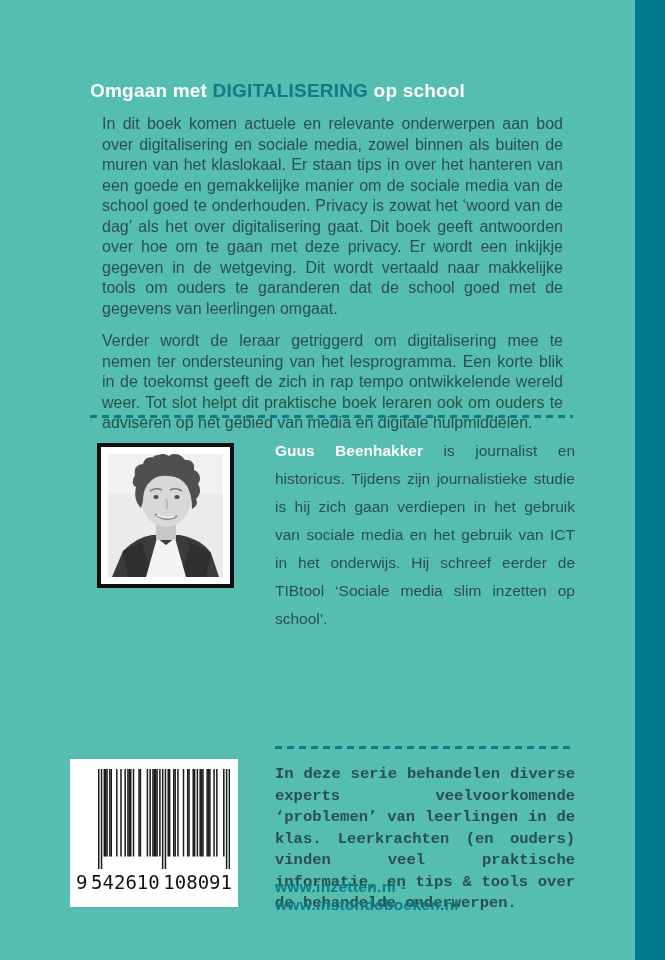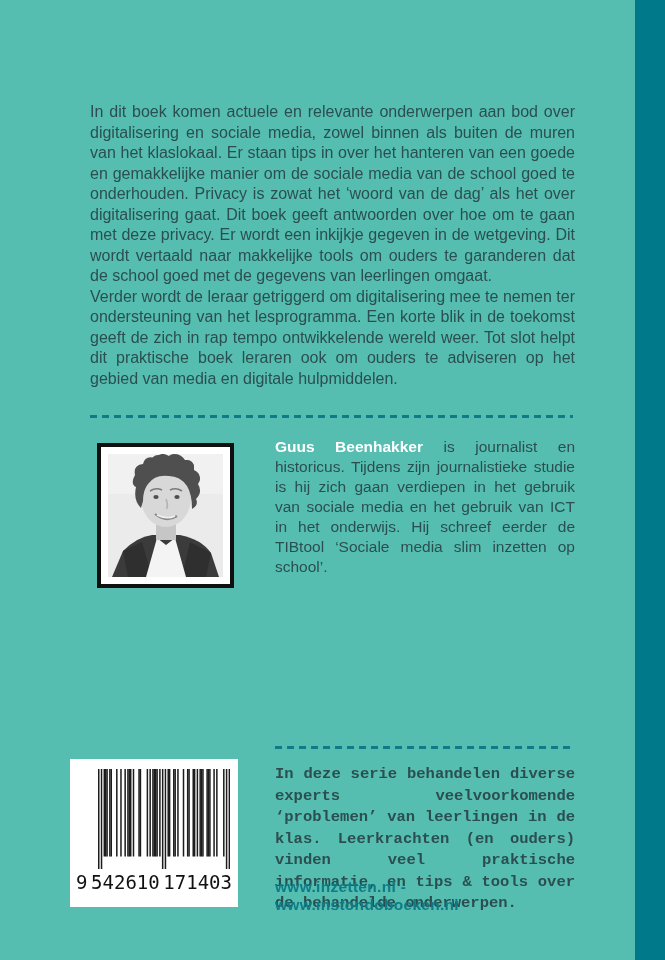--- a/index.html
+++ b/index.html
@@ -19,35 +19,35 @@
     font-size:19px;font-weight:bold;color:#ffffff;
     letter-spacing:.2px;
   }
   .heading .hl{color:var(--accent,#0e7b86);}
   .description{
     position:absolute;left:90px;top:102px;width:485px;
     color:var(--text,#2b4f50);
     font-size:16px;line-height:20.5px;
     text-align:justify;
   }
-  .description p{margin:0;}
+  .description p{margin:12px;}
   .dashed{
     position:absolute;height:3px;
     background:repeating-linear-gradient(90deg,var(--accent,#0e7b86) 0 7px,transparent 7px 12px);
   }
   .sep-top{left:90px;top:415px;width:483px;}
   .sep-bottom{left:275px;top:746px;width:297px;}
   .photo{
     position:absolute;left:97px;top:443px;width:137px;height:145px;
     box-sizing:border-box;border:4px solid #101010;background:#ffffff;padding:7px;
   }
   .photo svg{display:block;width:100%;height:100%;}
   .bio{
     position:absolute;left:275px;top:437px;width:300px;
-    color:var(--text,#2b4f50);font-size:15.5px;line-height:20px;
+    color:var(--text,#2b4f50);font-size:15.5px;line-height:28px;
     text-align:justify;
   }
   .bio strong{color:#ffffff;font-weight:bold;}
   .barcode{
     position:absolute;left:70px;top:759px;width:168px;height:148px;
     background:#ffffff;box-sizing:border-box;
     padding:10px 4px 6px 4px;
   }
   .barcode-bars{display:block;width:132px;height:100px;margin-left:24px;fill:#1c1c1c;}
   .barcode-digits{
@@ -67,20 +67,25 @@
     letter-spacing:.3px;
   }
 </style>
 </head>
 <body>
 
 <div class="page">
 
   <div class="spine"></div>
 
+  <div class="heading">
+    <span>Omgaan met</span>
+    <span class="hl">DIGITALISERING</span>
+    <span>op school</span>
+  </div>
 
   <div class="description">
     <p>In dit boek komen actuele en relevante onderwerpen aan bod over digitalisering en sociale media, zowel binnen als buiten de muren van het klaslokaal. Er staan tips in over het hanteren van een goede en gemakkelijke manier om de sociale media van de school goed te onderhouden. Privacy is zowat het ‘woord van de dag’ als het over digitalisering gaat. Dit boek geeft antwoorden over hoe om te gaan met deze privacy. Er wordt een inkijkje gegeven in de wetgeving. Dit wordt vertaald naar makkelijke tools om ouders te garanderen dat de school goed met de gegevens van leerlingen omgaat.</p>
     <p>Verder wordt de leraar getriggerd om digitalisering mee te nemen ter ondersteuning van het lesprogramma. Een korte blik in de toekomst geeft de zich in rap tempo ontwikkelende wereld weer. Tot slot helpt dit praktische boek leraren ook om ouders te adviseren op het gebied van media en digitale hulpmiddelen.</p>
   </div>
 
   <div class="dashed sep-top"></div>
 
   <div class="photo">
     <svg viewBox="0 0 115 123" preserveAspectRatio="none" xmlns="http://www.w3.org/2000/svg">
@@ -160,21 +165,21 @@
         <rect x="80" y="0" width="1.08" height="42" fill="#1c1c1c"></rect>
         <rect x="83" y="0" width="1.08" height="42" fill="#1c1c1c"></rect>
         <rect x="85" y="0" width="1.08" height="42" fill="#1c1c1c"></rect>
         <rect x="90" y="0" width="1.08" height="42" fill="#1c1c1c"></rect>
         <rect x="92" y="0" width="1.08" height="48" fill="#1c1c1c"></rect>
         <rect x="94" y="0" width="1.08" height="48" fill="#1c1c1c"></rect>
       </svg>
     <div class="barcode-digits">
       <span>9</span>
       <span>542610</span>
-      <span>171403</span>
+      <span>108091</span>
     </div>
   </div>
 
   <div class="series">In deze serie behandelen diverse experts veelvoorkomende ‘problemen’ van leer­lingen in de klas. Leerkrachten (en ouders) vinden veel praktische informatie, en tips &amp; tools over de behandelde onderwerpen.</div>
 
   <div class="websites">www.inzetten.nl - www.instondoboeken.nl</div>
 
 </div>
 
 </body></html>

